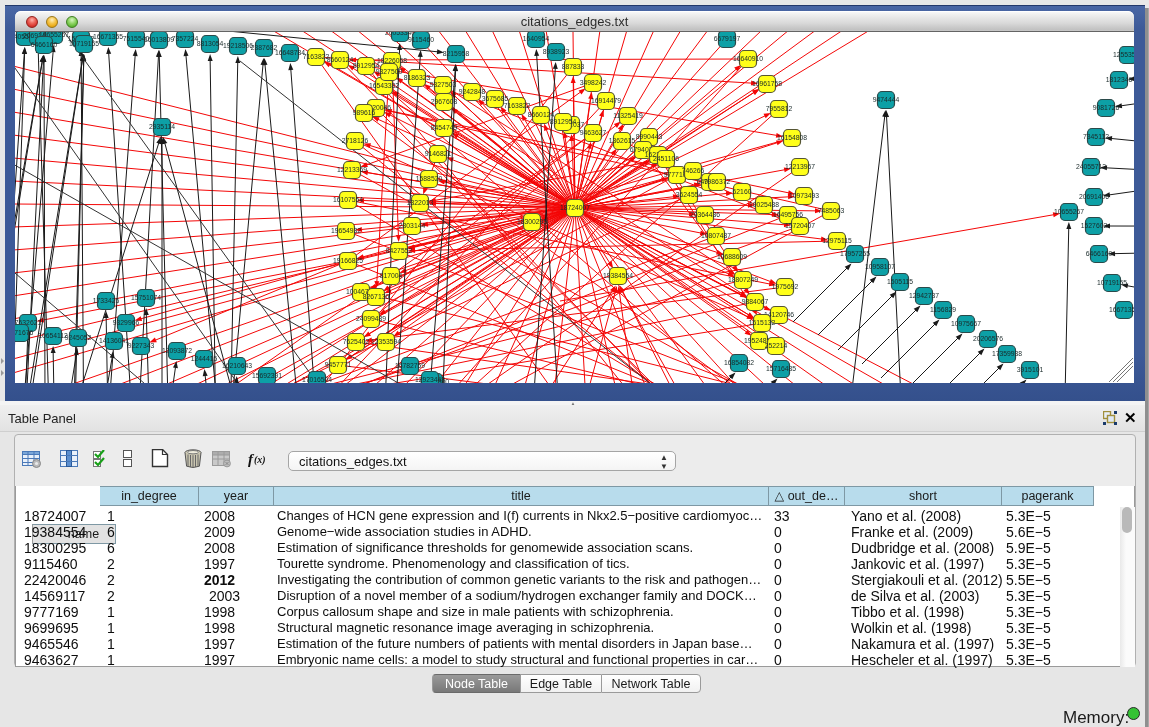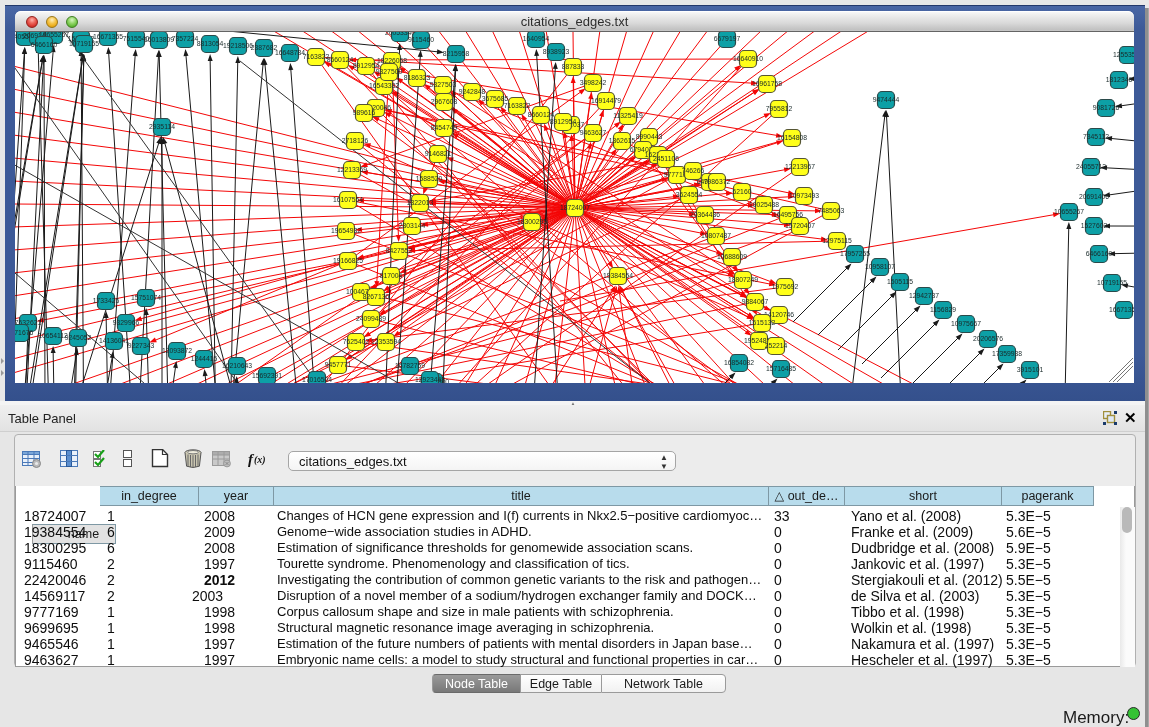--- a/index.html
+++ b/index.html
@@ -1229,21 +1229,21 @@
       <span class="cell" style="left:91px;width:95px;">2</span>
       <span class="cell" style="left:188px;width:77px;font-weight:bold;">2012</span>
       <span class="cell" style="left:261px;width:490px;font-size:13px;">Investigating the contribution of common genetic variants to the risk and pathogen…</span>
       <span class="cell" style="left:758px;width:70px;">0</span>
       <span class="cell" style="left:835px;width:152px;">Stergiakouli et al. (2012)</span>
       <span class="cell" style="left:990px;width:88px;">5.5E−5</span>
     </div>
 <div class="row" style="top:80px;left:0;width:892px;">
       <span class="cell" style="left:8px;width:80px;">14569117</span>
       <span class="cell" style="left:91px;width:95px;">2</span>
-      <span class="cell" style="left:176px;width:77px;">2003</span>
+      <span class="cell" style="left:193px;width:77px;">2003</span>
       <span class="cell" style="left:261px;width:490px;font-size:13px;">Disruption of a novel member of a sodium/hydrogen exchanger family and DOCK…</span>
       <span class="cell" style="left:758px;width:70px;">0</span>
       <span class="cell" style="left:835px;width:152px;">de Silva et al. (2003)</span>
       <span class="cell" style="left:990px;width:88px;">5.3E−5</span>
     </div>
 <div class="row" style="top:96px;left:0;width:1104px;">
       <span class="cell" style="left:8px;width:80px;">9777169</span>
       <span class="cell" style="left:91px;width:95px;">1</span>
       <span class="cell" style="left:188px;width:77px;">1998</span>
       <span class="cell" style="left:261px;width:490px;font-size:13px;">Corpus callosum shape and size in male patients with schizophrenia.</span>
@@ -1279,21 +1279,21 @@
       <span class="cell" style="left:990px;width:88px;">5.3E−5</span>
     </div>
 </div>
 <div id="vscroll">
     <div id="vthumb"></div>
   </div>
 
 <div id="tabs">
 <div class="tab sel" style="left:0px;width:88px;border-radius:4px 0 0 4px;border-left:1px solid #9a9a9a;">Node Table</div>
 <div class="tab " style="left:88px;width:81px;border-left:1px solid #9a9a9a;">Edge Table</div>
-<div class="tab " style="left:169px;width:125px;border-left:1px solid #9a9a9a;border-right:1px solid #9a9a9a;border-radius:0 4px 4px 0;">Network Table</div>
+<div class="tab " style="left:169px;width:100px;border-left:1px solid #9a9a9a;border-right:1px solid #9a9a9a;border-radius:0 4px 4px 0;">Network Table</div>
 </div>
 <div id="status"></div>
 <div id="memtxt">Memory: OK</div>
 <div id="memdot"></div>
 <div id="redge1"></div>
 <div id="redge2"></div>
 <div style="position:absolute;left:1px;top:358px;width:0;height:0;border-top:3px solid transparent;border-bottom:3px solid transparent;border-left:3px solid #9a9a9a;"></div>
 <div style="position:absolute;left:1px;top:370px;width:0;height:0;border-top:3px solid transparent;border-bottom:3px solid transparent;border-left:3px solid #9a9a9a;"></div>
 
 </body></html>

